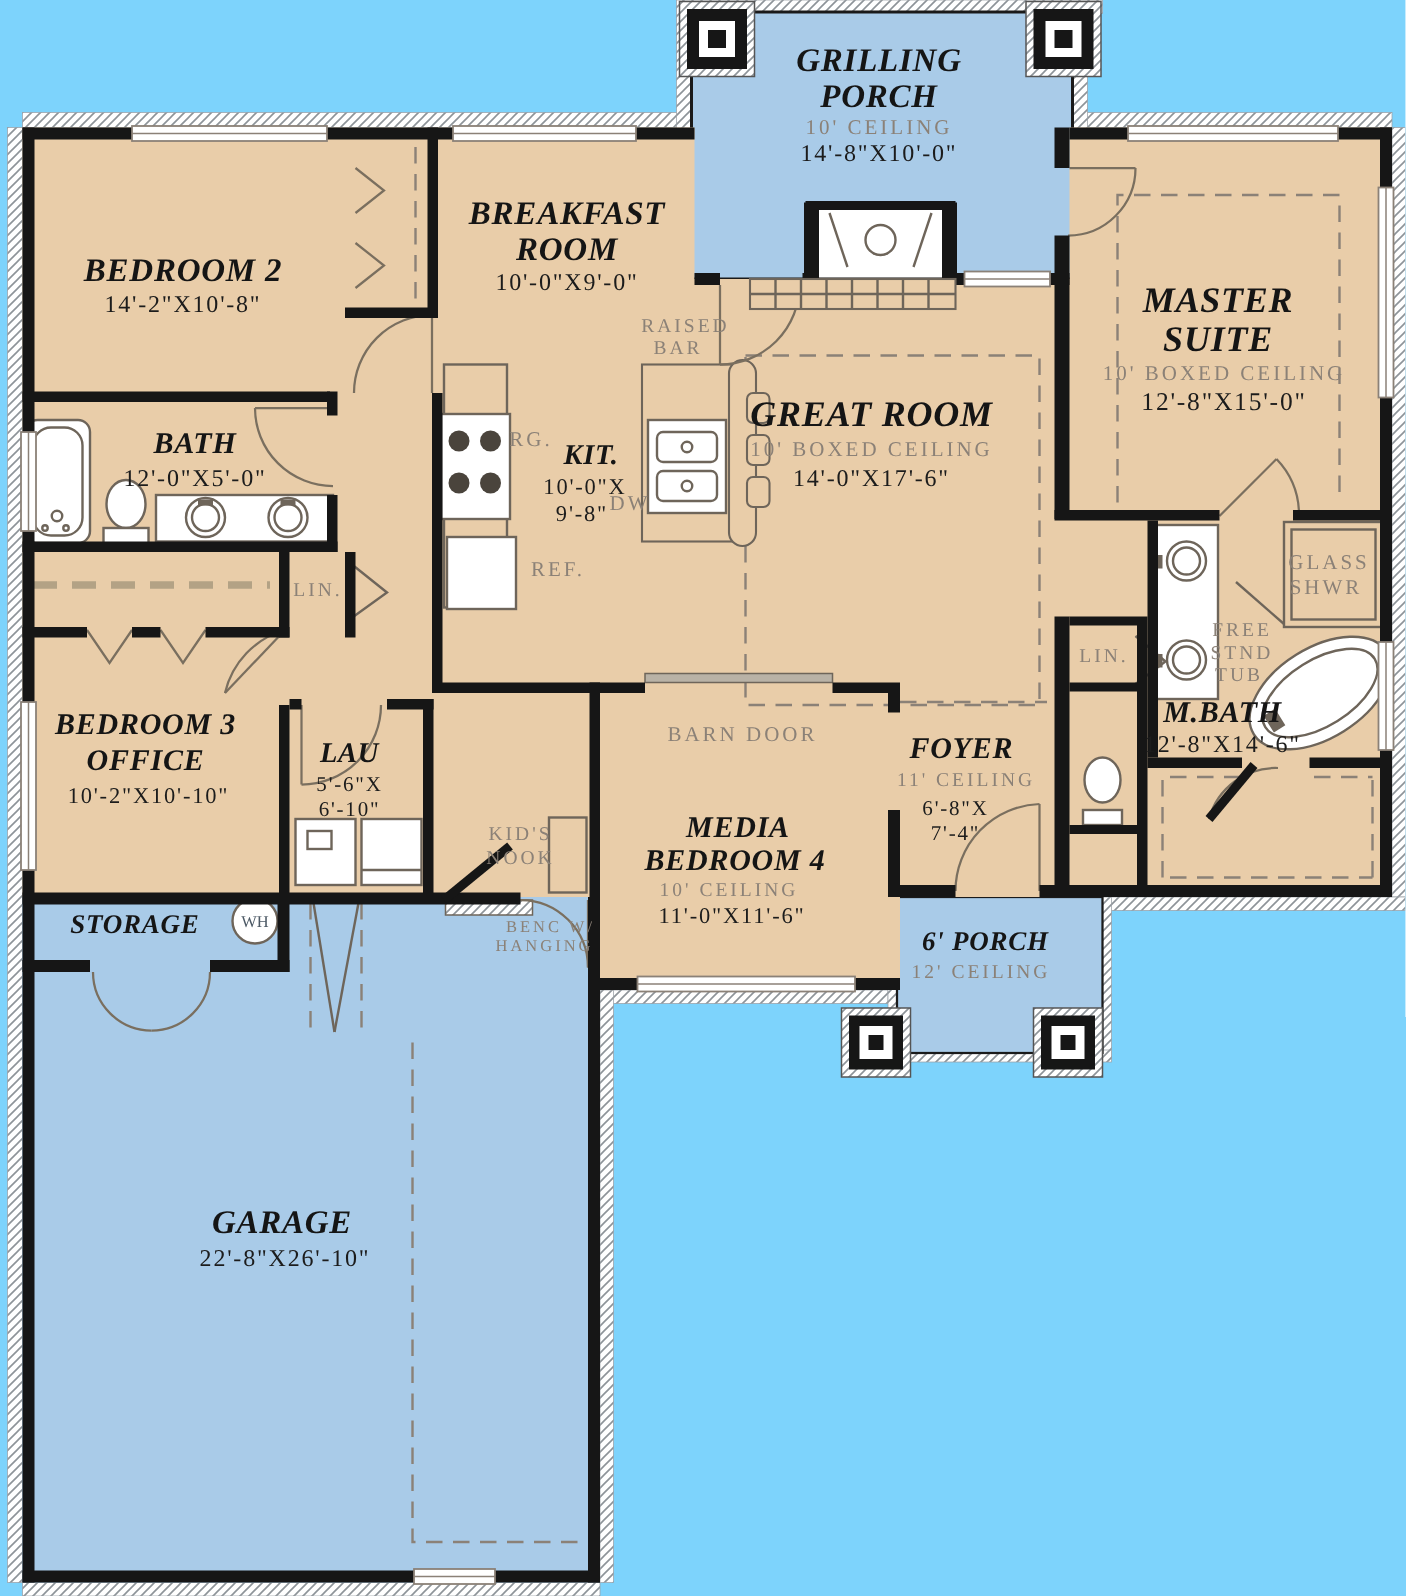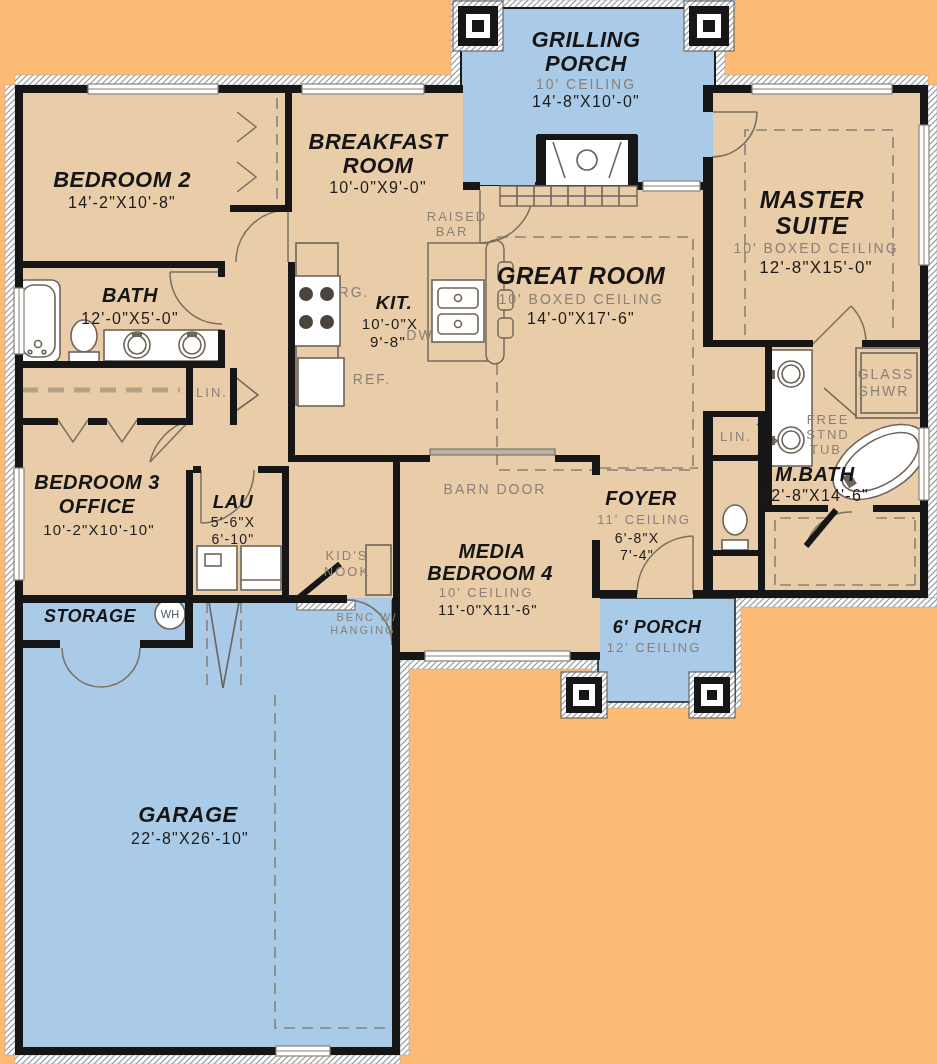--- a/index.html
+++ b/index.html
@@ -1,17 +1,17 @@
 <!DOCTYPE html>
 <html><head>
 <meta charset="utf-8">
 <style>
   html,body{margin:0;padding:0;background:#ffffff;}
-  .stage{width:937px;height:1064px;position:relative;background:#fdba74;
-         font-family:Liberation Sans, sans-serif;}
+  .stage{width:937px;height:1064px;position:relative;background:#7dd3fc;
+         font-family:Liberation Serif, serif;}
   svg{display:block;}
   .wall{fill:#161616;}
   .fx{fill:none;stroke:#6e655a;stroke-width:1.6;}
   .fxw{fill:#ffffff;stroke:#6e655a;stroke-width:1.6;}
   .fxt{fill:#e9cda9;stroke:#6e655a;stroke-width:1.4;}
   .door{fill:none;stroke:#7a6f5f;stroke-width:1.5;}
   .dash{fill:none;stroke:#8b8177;stroke-width:1.6;stroke-dasharray:11 7;}
   .rod{fill:none;stroke:#b3a285;stroke-width:5;stroke-dasharray:16 10;}
   .win{fill:#ffffff;stroke:#8b8177;stroke-width:1.2;}
   .winline{stroke:#8b8177;stroke-width:1;}

